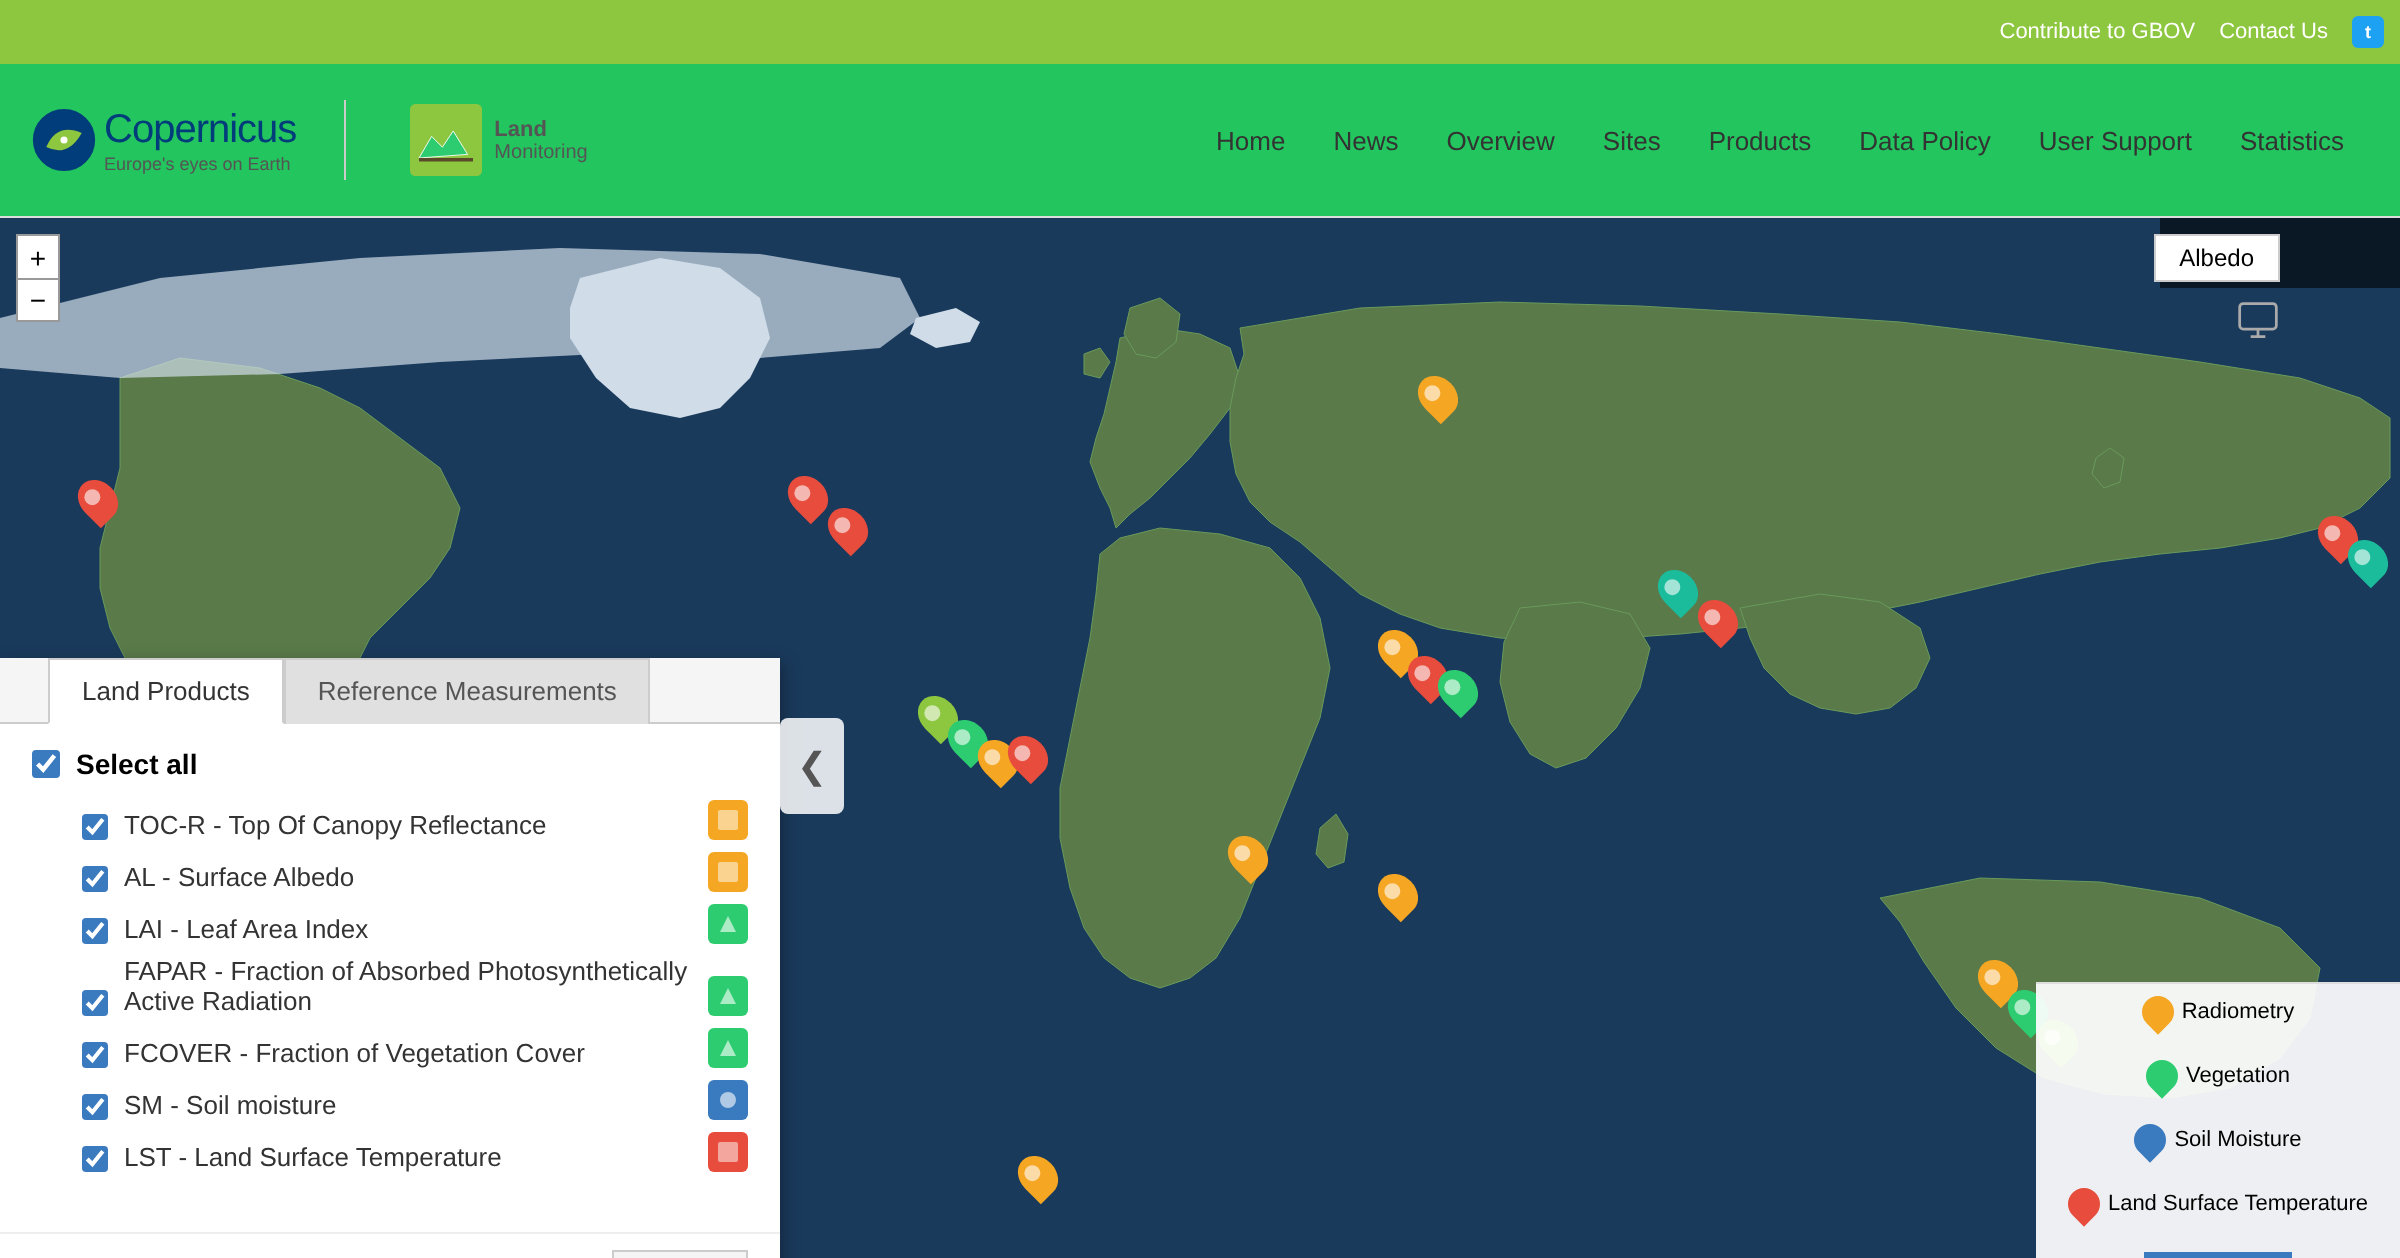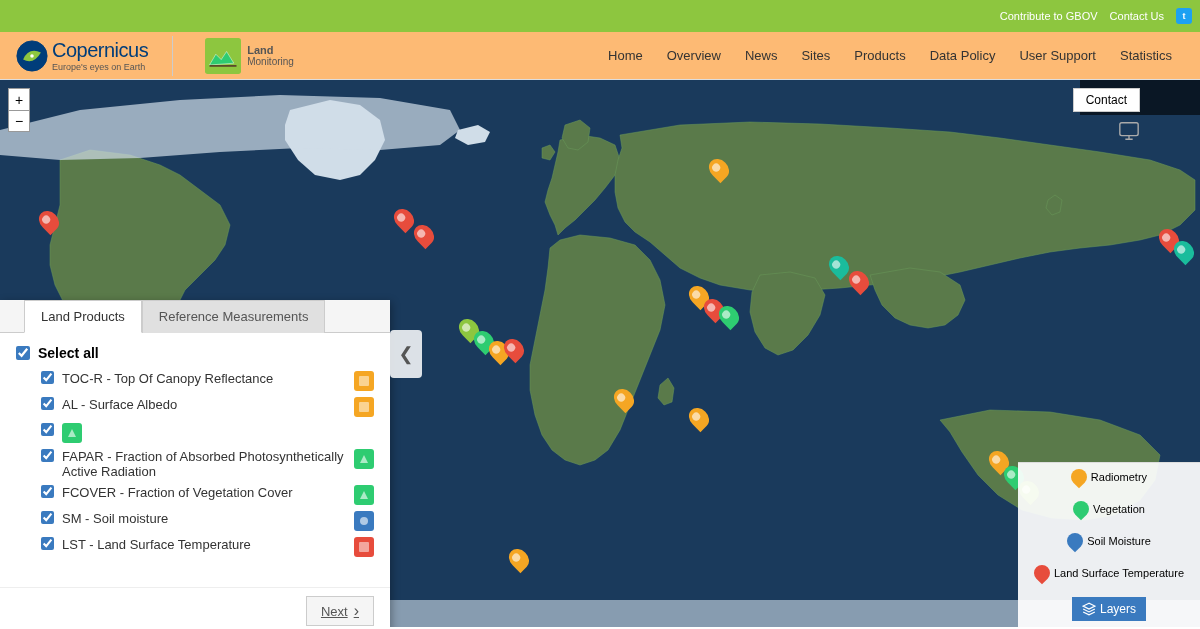--- a/index.html
+++ b/index.html
@@ -29,22 +29,22 @@
       display: inline-flex;
       align-items: center;
       justify-content: center;
       color: white;
       font-size: 9px;
       font-weight: bold;
     }
 
     
     #header {
-      background: #fdba74;
-      height: 48px;
+      background: #22c55e;
+      height: 77px;
       display: flex;
       align-items: center;
       justify-content: space-between;
       padding: 0 16px;
       border-bottom: 1px solid #ddd;
       gap: 44px;
     }
     #logo-area {
       display: flex;
       align-items: center;
@@ -232,21 +232,21 @@
     }
     .select-all-row input[type=checkbox] {
       margin-right: 8px;
       width: 14px;
       height: 14px;
       accent-color: #3a7abf;
     }
 
     .product-row {
       display: flex;
-      align-items: flex-start;
+      align-items: flex-end;
       margin-bottom: 6px;
       font-size: 13px;
       padding-left: 25px;
     }
     .product-row input[type=checkbox] {
       margin-right: 8px;
       width: 13px;
       height: 13px;
       accent-color: #3a7abf;
     }
@@ -409,22 +409,22 @@
         <div>
           <div style="font-size:11px;font-weight:bold;color:#555;">Land</div>
           <div style="font-size:10px;color:#555;">Monitoring</div>
         </div>
       </div>
     </div>
   </div>
   <div id="nav">
 
   <div class="nav-item">Home</div>
+      <div class="nav-item">News</div>
       <div class="nav-item">Overview</div>
-      <div class="nav-item">News</div>
       <div class="nav-item">Sites</div>
       <div class="nav-item">Products</div>
       <div class="nav-item">Data Policy</div>
       <div class="nav-item">User Support</div>
       <div class="nav-item">Statistics</div>
     </div>
 </div>
 
 <div id="map-container">
 
@@ -460,21 +460,21 @@
 
     <path class="land" d="M1048 120 L1055 115 L1062 120 L1060 132 L1052 135 L1046 128 Z" fill="#7a8a5a"></path>
 
     <path class="land" d="M660 305 L668 298 L674 308 L672 322 L664 325 L658 318 Z" fill="#8a8a6a"></path>
 
     <path class="ice" d="M458 50 L478 45 L490 52 L485 62 L468 65 L455 58 Z"></path>
   </svg>
 
   <div id="top-dark"></div>
 
-  <button id="logout-btn">Contact</button>
+  <button id="logout-btn">Albedo</button>
 
   <div id="monitor-icon">
     <svg width="22" height="22" viewBox="0 0 24 24" fill="none" stroke="#aaa" stroke-width="1.5">
       <rect x="2" y="3" width="20" height="14" rx="2"></rect>
       <path d="M8 21h8M12 17v4"></path>
     </svg>
   </div>
 
   <div id="zoom-controls">
     <button class="zoom-btn">+</button>
@@ -586,20 +586,21 @@
             <input type="checkbox" checked="" style="">
             <span class="product-label">AL - Surface Albedo</span>
             <div class="product-icon" style="background: rgb(245, 166, 35);">
               <svg width="12" height="12" viewBox="0 0 12 12">
                 <rect x="1" y="1" width="10" height="10" fill="rgba(255,255,255,0.5)" rx="1"></rect>
               </svg>
             </div>
           </div>
           <div class="product-row">
             <input type="checkbox" checked="" style="">
+            <span class="product-label">LAI - Leaf Area Index</span>
             <div class="product-icon" style="background: rgb(46, 204, 113);">
               <svg width="12" height="12" viewBox="0 0 12 12">
                 <path d="M2 10 L6 2 L10 10Z" fill="rgba(255,255,255,0.6)"></path>
               </svg>
             </div>
           </div>
           <div class="product-row">
             <input type="checkbox" checked="" style="">
             <span class="product-label">FAPAR - Fraction of Absorbed Photosynthetically Active Radiation</span>
             <div class="product-icon" style="background: rgb(46, 204, 113);">

